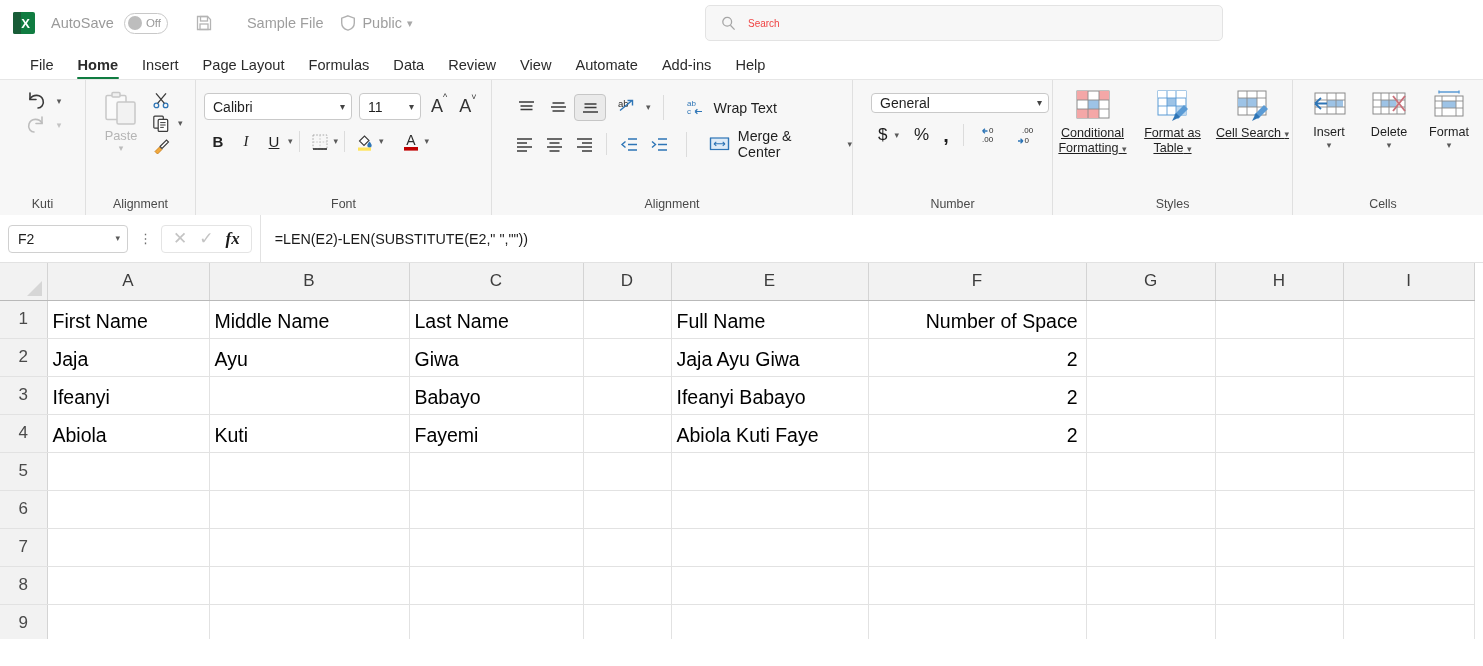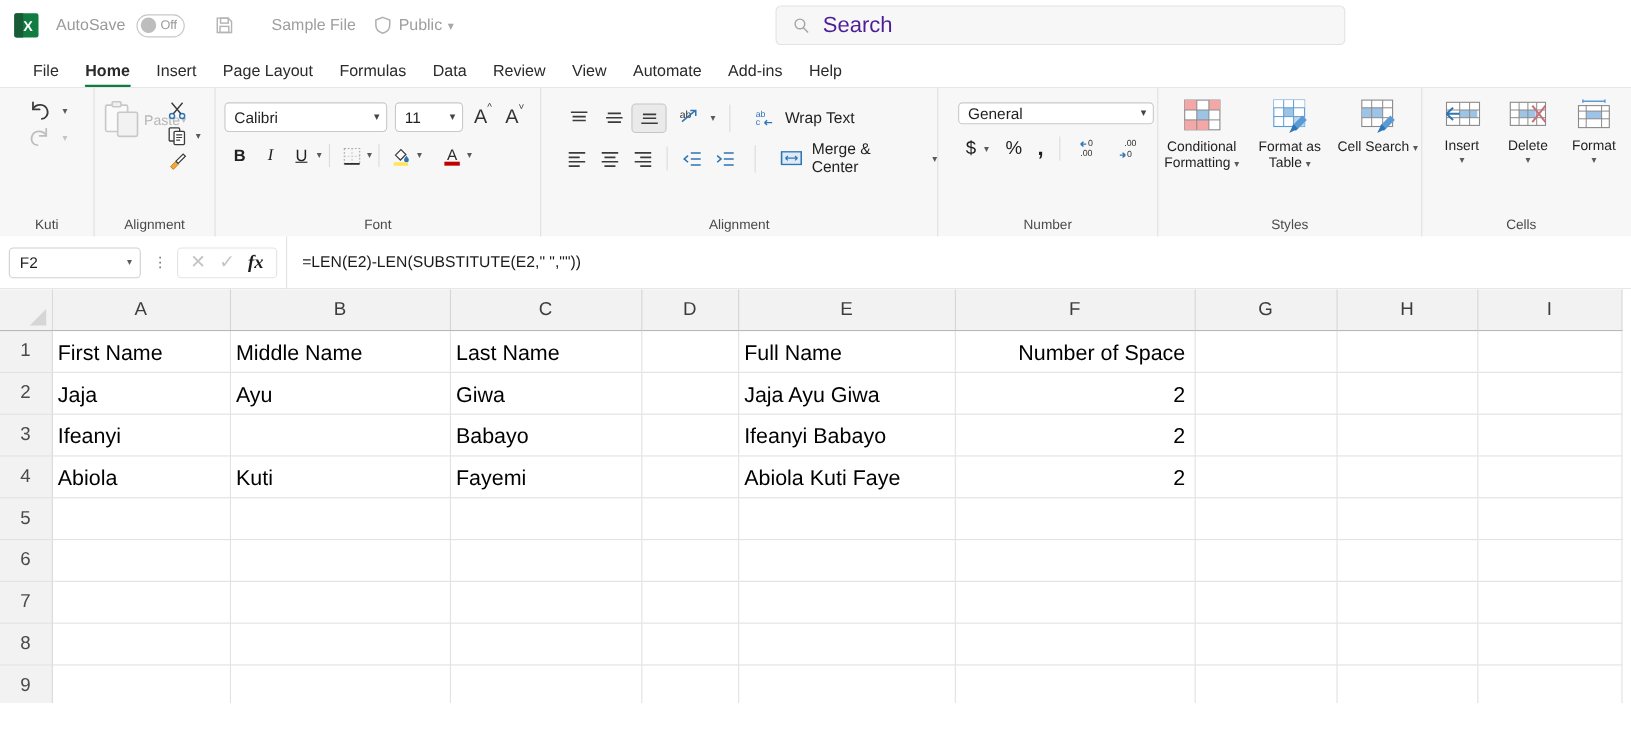--- a/index.html
+++ b/index.html
@@ -47,21 +47,21 @@
   .shield-wrap { display:flex; align-items:center; margin-left:16px; gap:5px; }
   .shield-ico { color:#b0b0b0; display:flex; }
   .public-txt { font-size:14.5px; color:#9e9e9e; }
   .chev-sm { color:#a8a8a8; font-size:11px; }
 
   .searchbox {
     position:absolute; left:705px; top:5px; width:518px; height:36px;
     border:1px solid #e3e3e3; border-radius:5px; background:#f7f7f7;
     display:flex; align-items:center; padding-left:14px; gap:11px;
   }
-  .search-ph { font-size:20px; color:#4c1d95; }
+  .search-ph { font-size:10px; color:#ef4444; }
   .search-ico { color:#a6a6a6; display:flex; }
 
   
   .tabs {
     height:33px; display:flex; align-items:flex-end; padding-left:18px;
     gap:0px; background:#fff; border-bottom:none;
   }
   .tab {
     font-size:14.6px; color:#2b2b2b; padding:0 12px 6px 12px;
     cursor:default; position:relative; line-height:1;
@@ -93,21 +93,21 @@
   
   .g-undo { width:86px; }
   .g-undo .rgbody { flex-direction:column; align-items:center; gap:2px; padding-top:3px;}
   .undo-row { display:flex; align-items:center; gap:9px; }
   .arrow-ico { color:#3a3a3a; }
   .arrow-ico.dis { color:#bdbdbd; }
 
   
   .g-clip { width:110px; }
   .g-clip .rgbody { align-items:flex-start; padding-left:6px; gap:2px; }
-  .paste-btn { width:58px; display:flex; flex-direction:row; align-items:center; gap:1px; padding-top:4px;}
+  .paste-btn { width:58px; display:flex; flex-direction:column; align-items:center; gap:1px; padding-top:4px;}
   .paste-txt { font-size:12.8px; color:#b5b5b5; }
   .clip-right { display:flex; flex-direction:column; gap:4px; padding-top:4px; }
   .clip-row { display:flex; align-items:center; gap:7px; }
 
   
   .g-font { width:296px; }
   .g-font .rgbody { flex-direction:column; padding-left:8px; gap:9px; padding-top:3px; }
   .fontrow1 { display:flex; align-items:center; gap:7px; }
   .combo {
     border:1px solid #c9c9c9; border-radius:4px; background:#fff;
@@ -149,21 +149,21 @@
     font-size:17px; color:#1c1c1c; padding:0 7px;
   }
 
   
   .g-styles { width:240px; }
   .g-styles .rgbody { justify-content:center; gap:4px; padding-top:2px; }
   .sbtn {
     display:flex; flex-direction:column; align-items:center; gap:3px; width:76px;
   }
   .sbtn .lbl {
-    font-size:12.6px; color:#1f1f1f; text-align:center; line-height:15px;
+    font-size:12.6px; color:#1f1f1f; text-align:center; line-height:15px;text-decoration:underline;
   }
 
   
   .g-cells { width:180px; flex:1; }
   .g-cells .rgbody { justify-content:flex-start; gap:4px; padding-top:2px; padding-left:8px;}
   .cbtn { display:flex; flex-direction:column; align-items:center; gap:2px; width:56px; }
   .cbtn .lbl { font-size:12.6px; color:#1f1f1f; line-height:14px; }
 
   
   .fbar {

